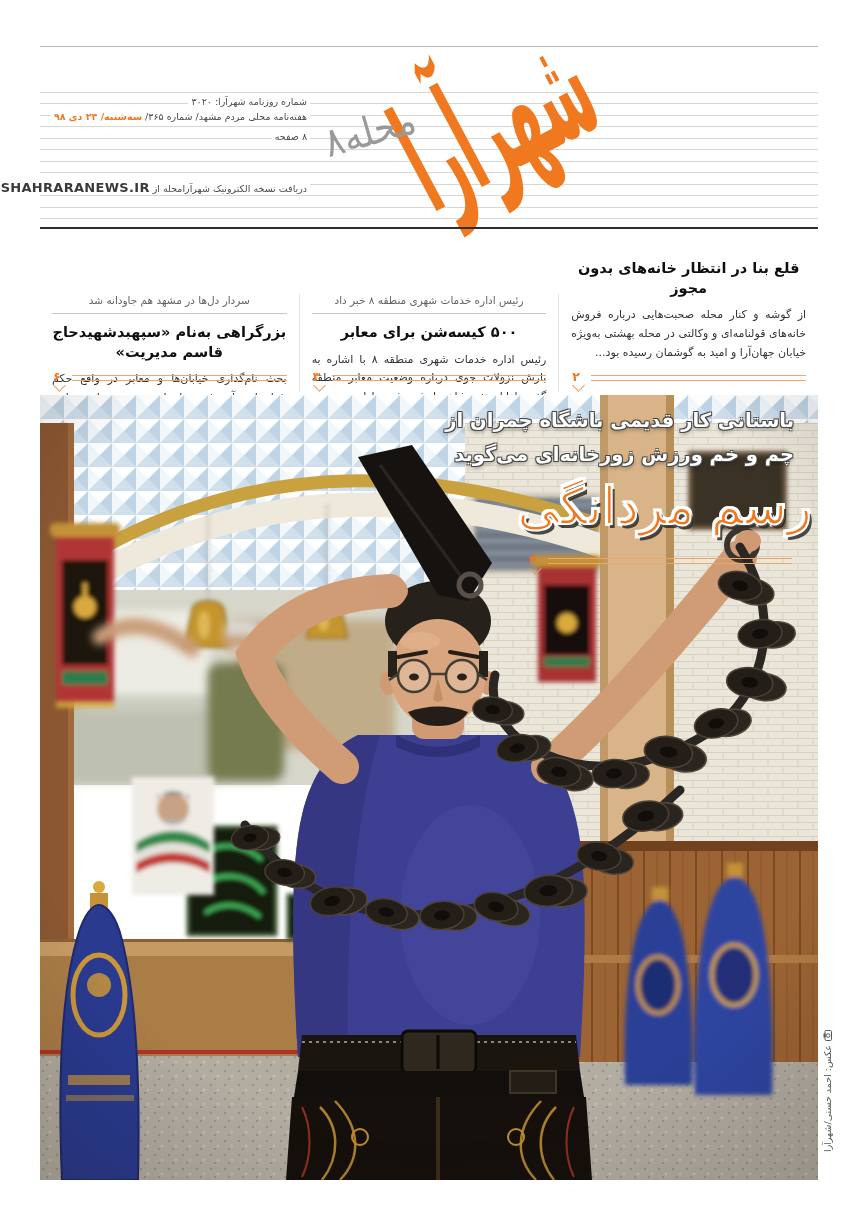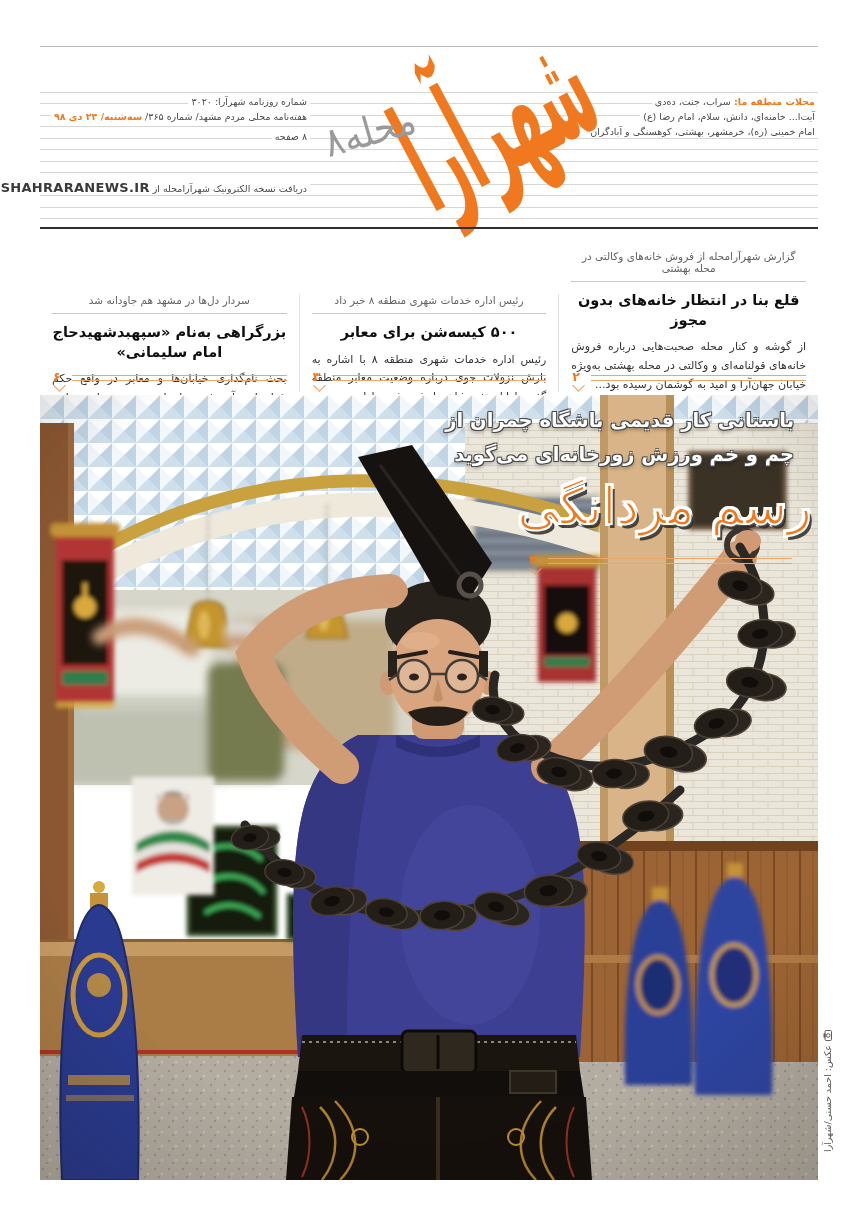--- a/index.html
+++ b/index.html
@@ -57,37 +57,31 @@
   <div class="top-rule"></div>
   <div class="pinstripes"></div>
 
   <div class="mast-left">
     <div class="mline"><span class="knock">شماره روزنامه شهرآرا: ۳۰۲۰</span></div>
     <div class="mline"><span class="knock"><span>هفته‌نامه محلی مردم مشهد/ شماره ۳۶۵/ </span><span class="orange">سه‌شنبه/ ۲۴ دی ۹۸</span></span></div>
     <div class="mline pages"><span class="knock">۸ صفحه</span></div>
     <div class="mline eversion"><span class="knock"><span>دریافت نسخه الکترونیک شهرآرامحله از </span><span class="site">SHAHRARANEWS.IR</span></span></div>
   </div>
 
-  <div class="mast-right">
-    <div class="mline"><span class="knock"><span class="orange">محلات منطقه ما: </span><span>سراب، جنت، ده‌دی</span></span></div>
-    <div class="mline"><span class="knock">آیت‌ا... خامنه‌ای، دانش، سلام، امام رضا (ع)</span></div>
-    <div class="mline"><span class="knock">امام خمینی (ره)، خرمشهر، بهشتی، کوهسنگی و آبادگران</span></div>
-  </div>
 
   <div class="logo-fa">
       <span>شهرآرا</span>
     </div>
   <div class="logo-sub">محله۸</div>
 
   <div class="black-rule"></div>
 
   <div class="teasers">
 
     <div class="teaser">
-      <div class="kicker">گزارش شهرآرامحله از فروش خانه‌های وکالتی در محله بهشتی</div>
       <div class="hl">قلع بنا در انتظار خانه‌های بدون مجوز</div>
       <div class="body-txt">از گوشه و کنار محله صحبت‌هایی درباره فروش خانه‌های قولنامه‌ای و وکالتی در محله بهشتی به‌ویژه خیابان جهان‌آرا و امید به گوشمان رسیده بود...</div>
       <div class="pagemark">
         <span class="pm-num">۲</span>
         <span class="pm-chev"></span>
         <span class="pm-line"></span>
       </div>
     </div>
 
     <div class="teaser">
@@ -96,21 +90,21 @@
       <div class="body-txt">رئیس اداره خدمات شهری منطقه ۸ با اشاره به بارش نزولات جوی درباره وضعیت معابر منطقه گفت: اوایل هفته شاهد بارش برف و باران بودیم...</div>
       <div class="pagemark">
         <span class="pm-num">۳</span>
         <span class="pm-chev"></span>
         <span class="pm-line"></span>
       </div>
     </div>
 
     <div class="teaser">
       <div class="kicker">سردار دل‌ها در مشهد هم جاودانه شد</div>
-      <div class="hl">بزرگراهی به‌نام «سپهبدشهیدحاج امام سلیمانی»</div>
+      <div class="hl">بزرگراهی به‌نام «سپهبدشهیدحاج قاسم مدیریت»</div>
       <div class="body-txt">بحث نام‌گذاری خیابان‌ها و معابر در واقع حکم شناسنامه آن شهر را دارد و همه ما می‌دانیم نام‌گذاری معابر در مدیریت شهری تمام دنیا اهمیت بسیاری دارد. ..</div>
       <div class="pagemark">
         <span class="pm-num">۶</span>
         <span class="pm-chev"></span>
         <span class="pm-line"></span>
       </div>
     </div>
   </div>
 
   <div class="photo">

